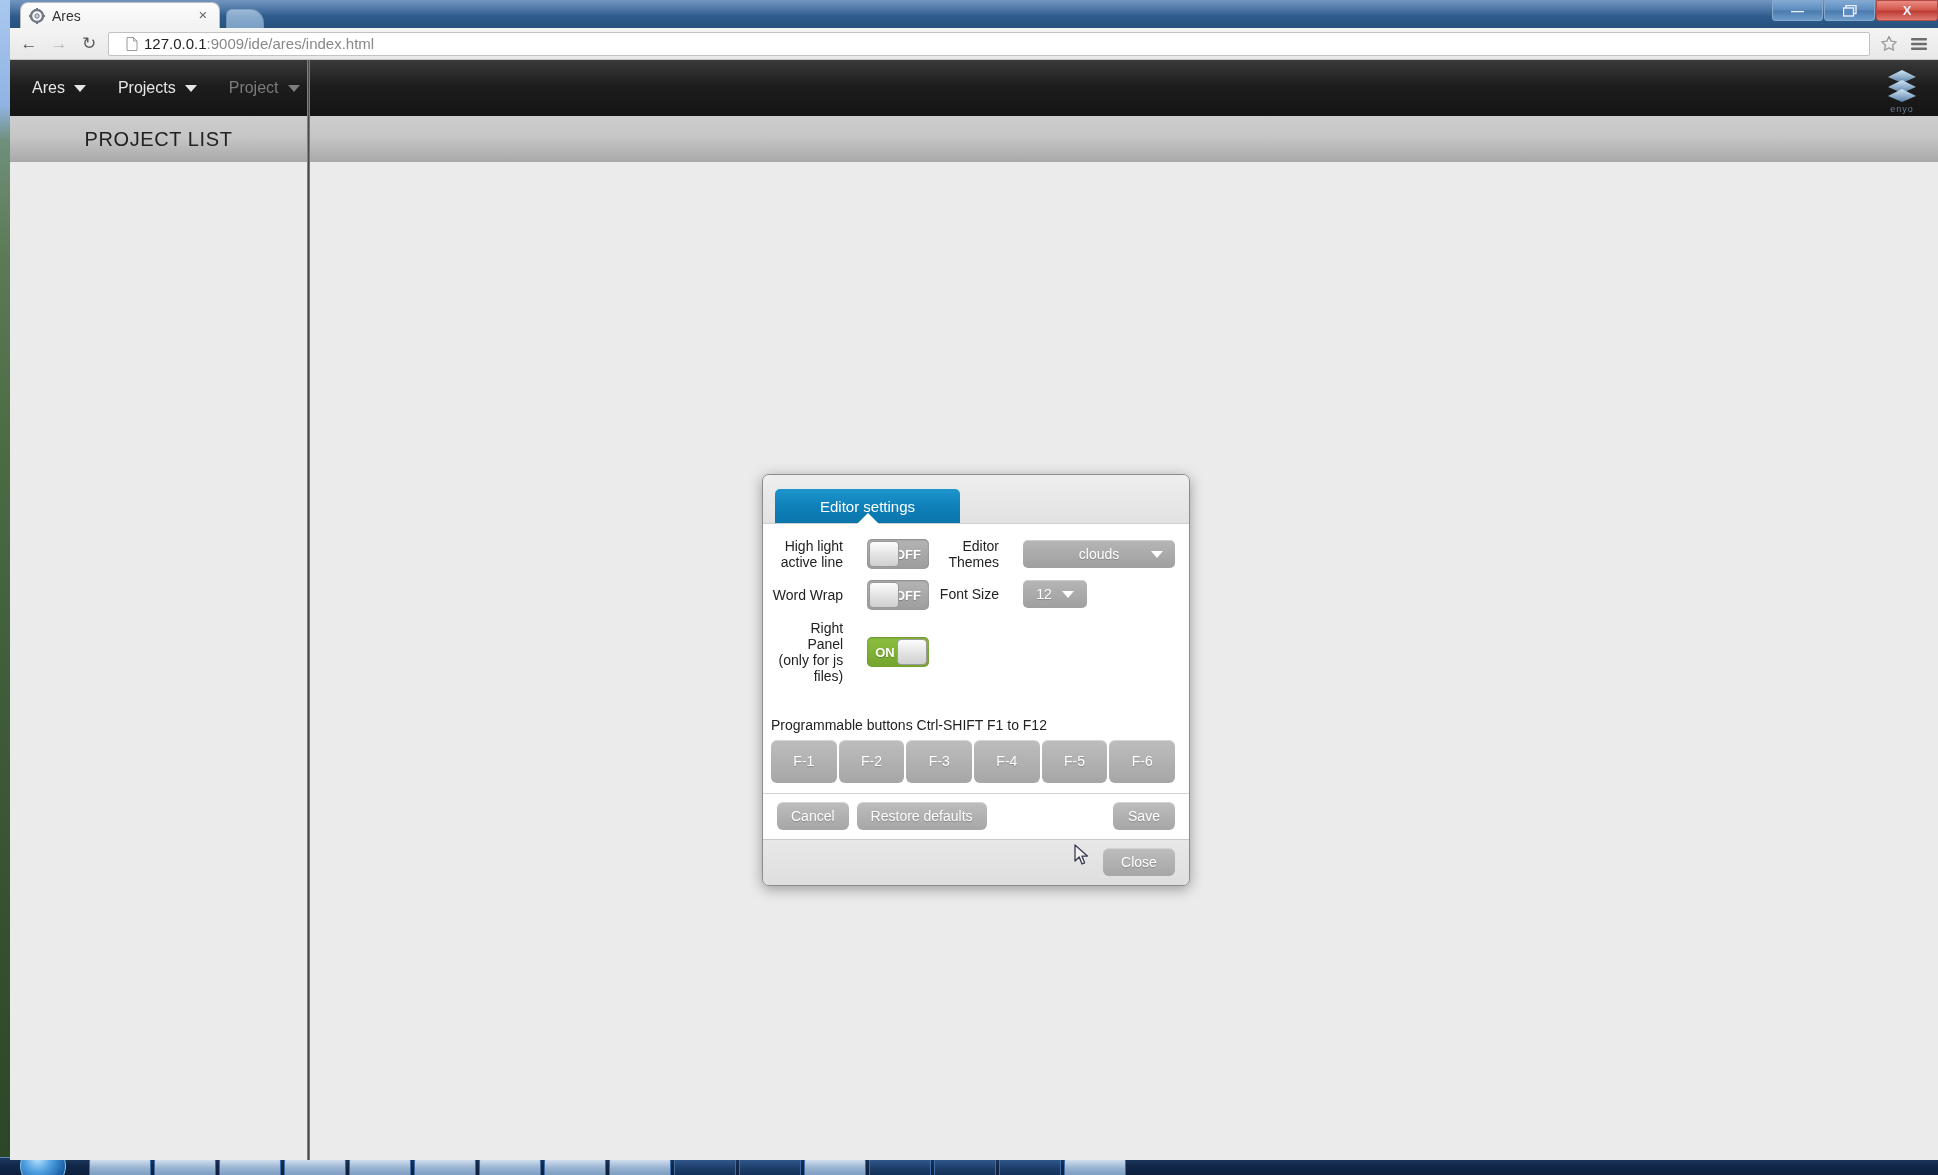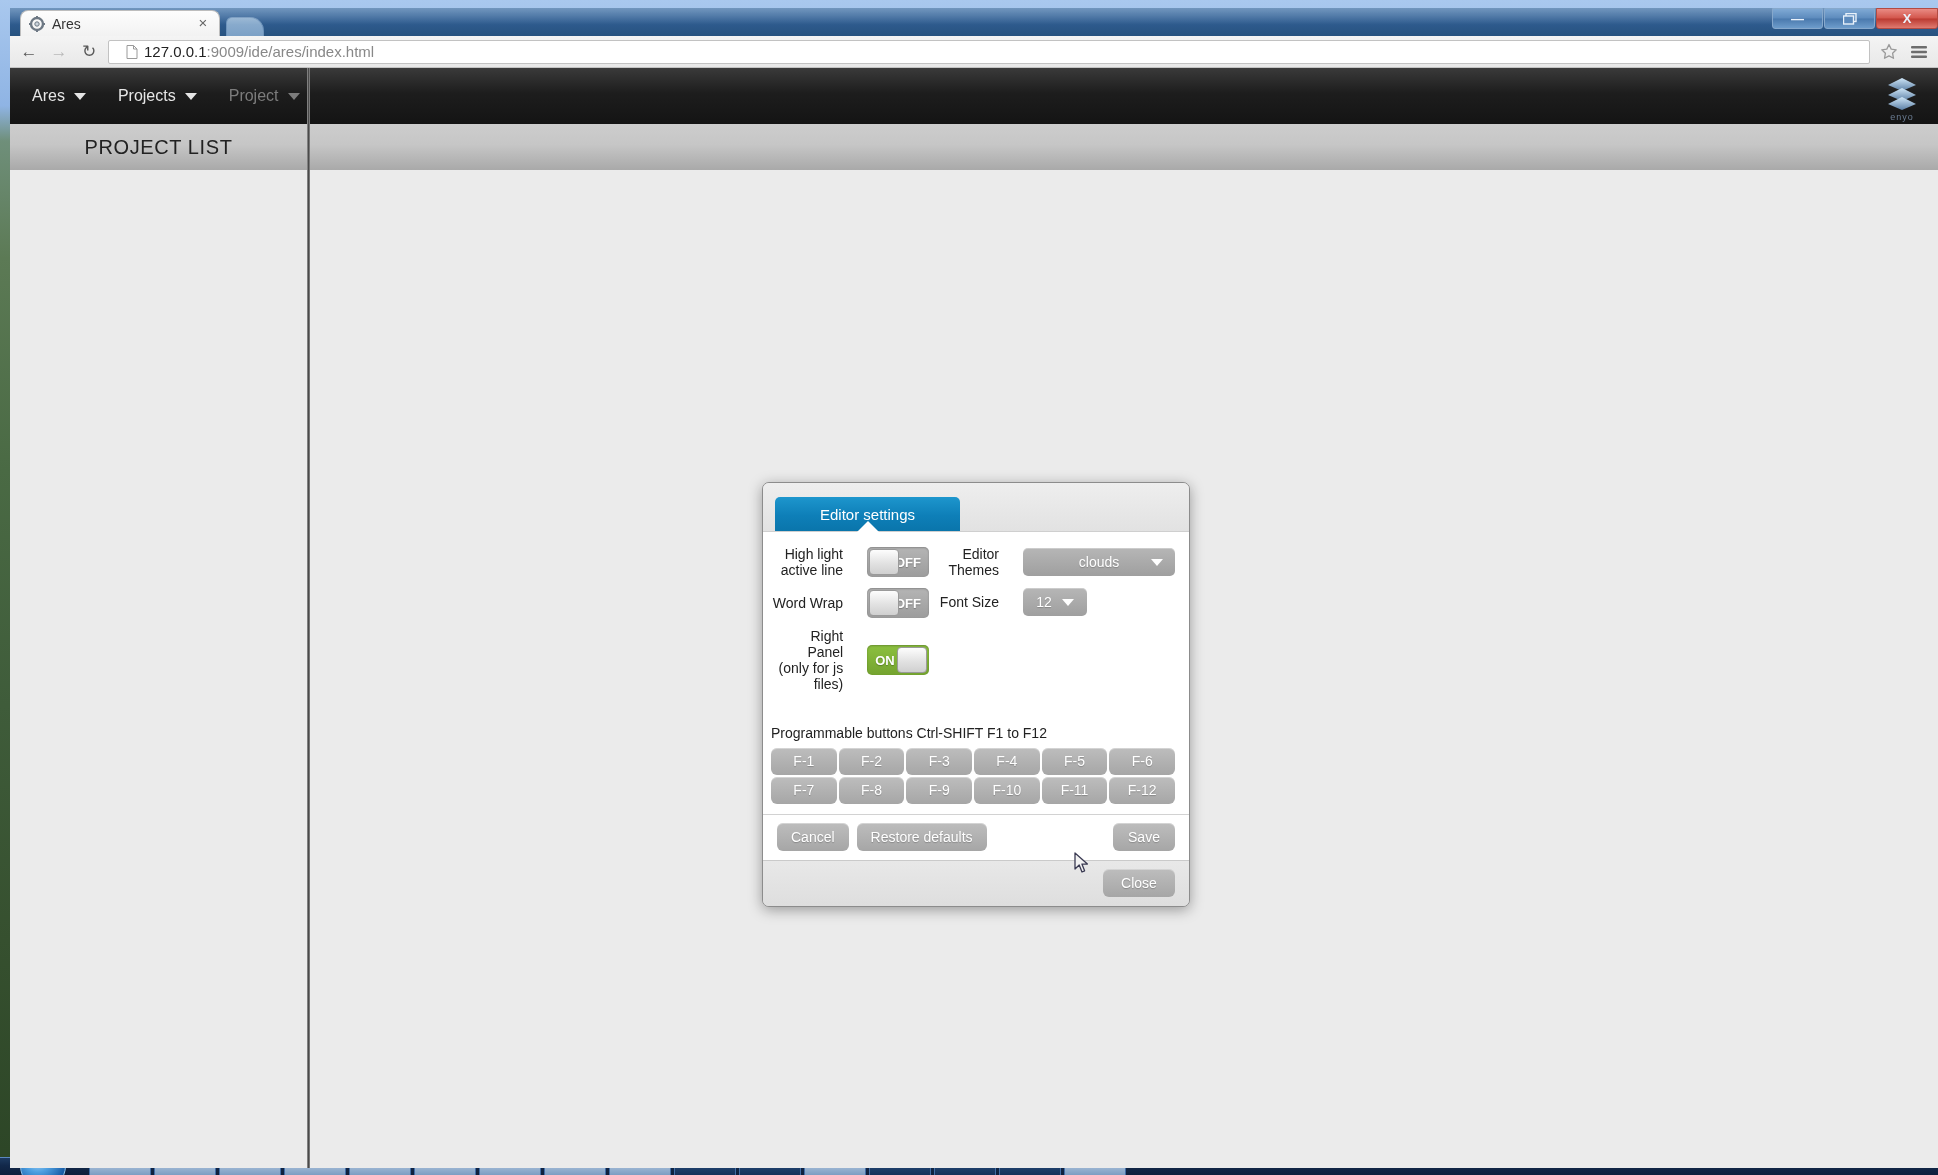--- a/index.html
+++ b/index.html
@@ -34,21 +34,21 @@
     background: linear-gradient(180deg, #d7e4f2 0%, #9ab4d2 55%, #7d9dc2 100%);
     border: 1px solid #3f6ca5; border-bottom: none;
     border-radius: 3px 3px 0 0;
   }
   .tb-item.dark {
     background: linear-gradient(180deg, #32598e 0%, #1c3d68 60%, #14305a 100%);
   }
 
   
   #browser {
-    position: absolute; left: 10px; top: 8px; width: 1928px; height: 1160px;
+    position: absolute; left: 10px; top: 0; width: 1928px; height: 1160px;
     background: #f1f1f1;
     display: flex; flex-direction: column;
   }
   
   #tabstrip {
     height: 28px; position: relative;
     background: linear-gradient(180deg, #3b6ea5 0%, #2e5b8e 55%, #27527f 100%);
     display: flex; align-items: flex-end;
   }
   #tabstrip::before {
@@ -242,21 +242,21 @@
     border-left: 6px solid transparent; border-right: 6px solid transparent;
     border-top: 7px solid #fff;
   }
   .dropdown.wide .dd-caret { position: absolute; right: 12px; }
 
   #progsection { margin-top: 22px; }
   #prog-caption { font-size: 14px; color: #222; margin-bottom: 7px; }
   .fgrid { display: flex; flex-direction: column; gap: 2px; }
   .frow { display: flex; gap: 2px; }
   .fbtn {
-    flex: 1; height: 27px; border-radius: 6px;
+    flex: 1; height: 43px; border-radius: 6px;
     background: linear-gradient(180deg, #bdbdbd 0%, #a6a6a6 100%);
     color: #fff; font-size: 14px;
     display: flex; align-items: center; justify-content: center;
     cursor: pointer; text-shadow: 0 1px 1px rgba(0,0,0,.22);
     box-shadow: inset 0 1px 0 rgba(255,255,255,.35);
   }
 
   #dialog-actions {
     background: #fff; border-top: 1px solid #d2d2d2;
     padding: 8px 14px 9px 14px; display: flex; align-items: center; gap: 8px;
@@ -477,28 +477,20 @@
           <div id="prog-caption">Programmable buttons Ctrl-SHIFT F1 to F12</div>
           <div class="fgrid">
             <div class="frow">
               <div class="fbtn">F-1</div>
               <div class="fbtn">F-2</div>
               <div class="fbtn">F-3</div>
               <div class="fbtn">F-4</div>
               <div class="fbtn">F-5</div>
               <div class="fbtn">F-6</div>
             </div>
-            <div class="frow">
-              <div class="fbtn">F-7</div>
-              <div class="fbtn">F-8</div>
-              <div class="fbtn">F-9</div>
-              <div class="fbtn">F-10</div>
-              <div class="fbtn">F-11</div>
-              <div class="fbtn">F-12</div>
-            </div>
           </div>
         </div>
       </div>
 
       <div id="dialog-actions">
         <div class="abtn">Cancel</div>
         <div class="abtn">Restore defaults</div>
         <div class="spacer"></div>
         <div class="abtn" style="width:62px">Save</div>
       </div>

